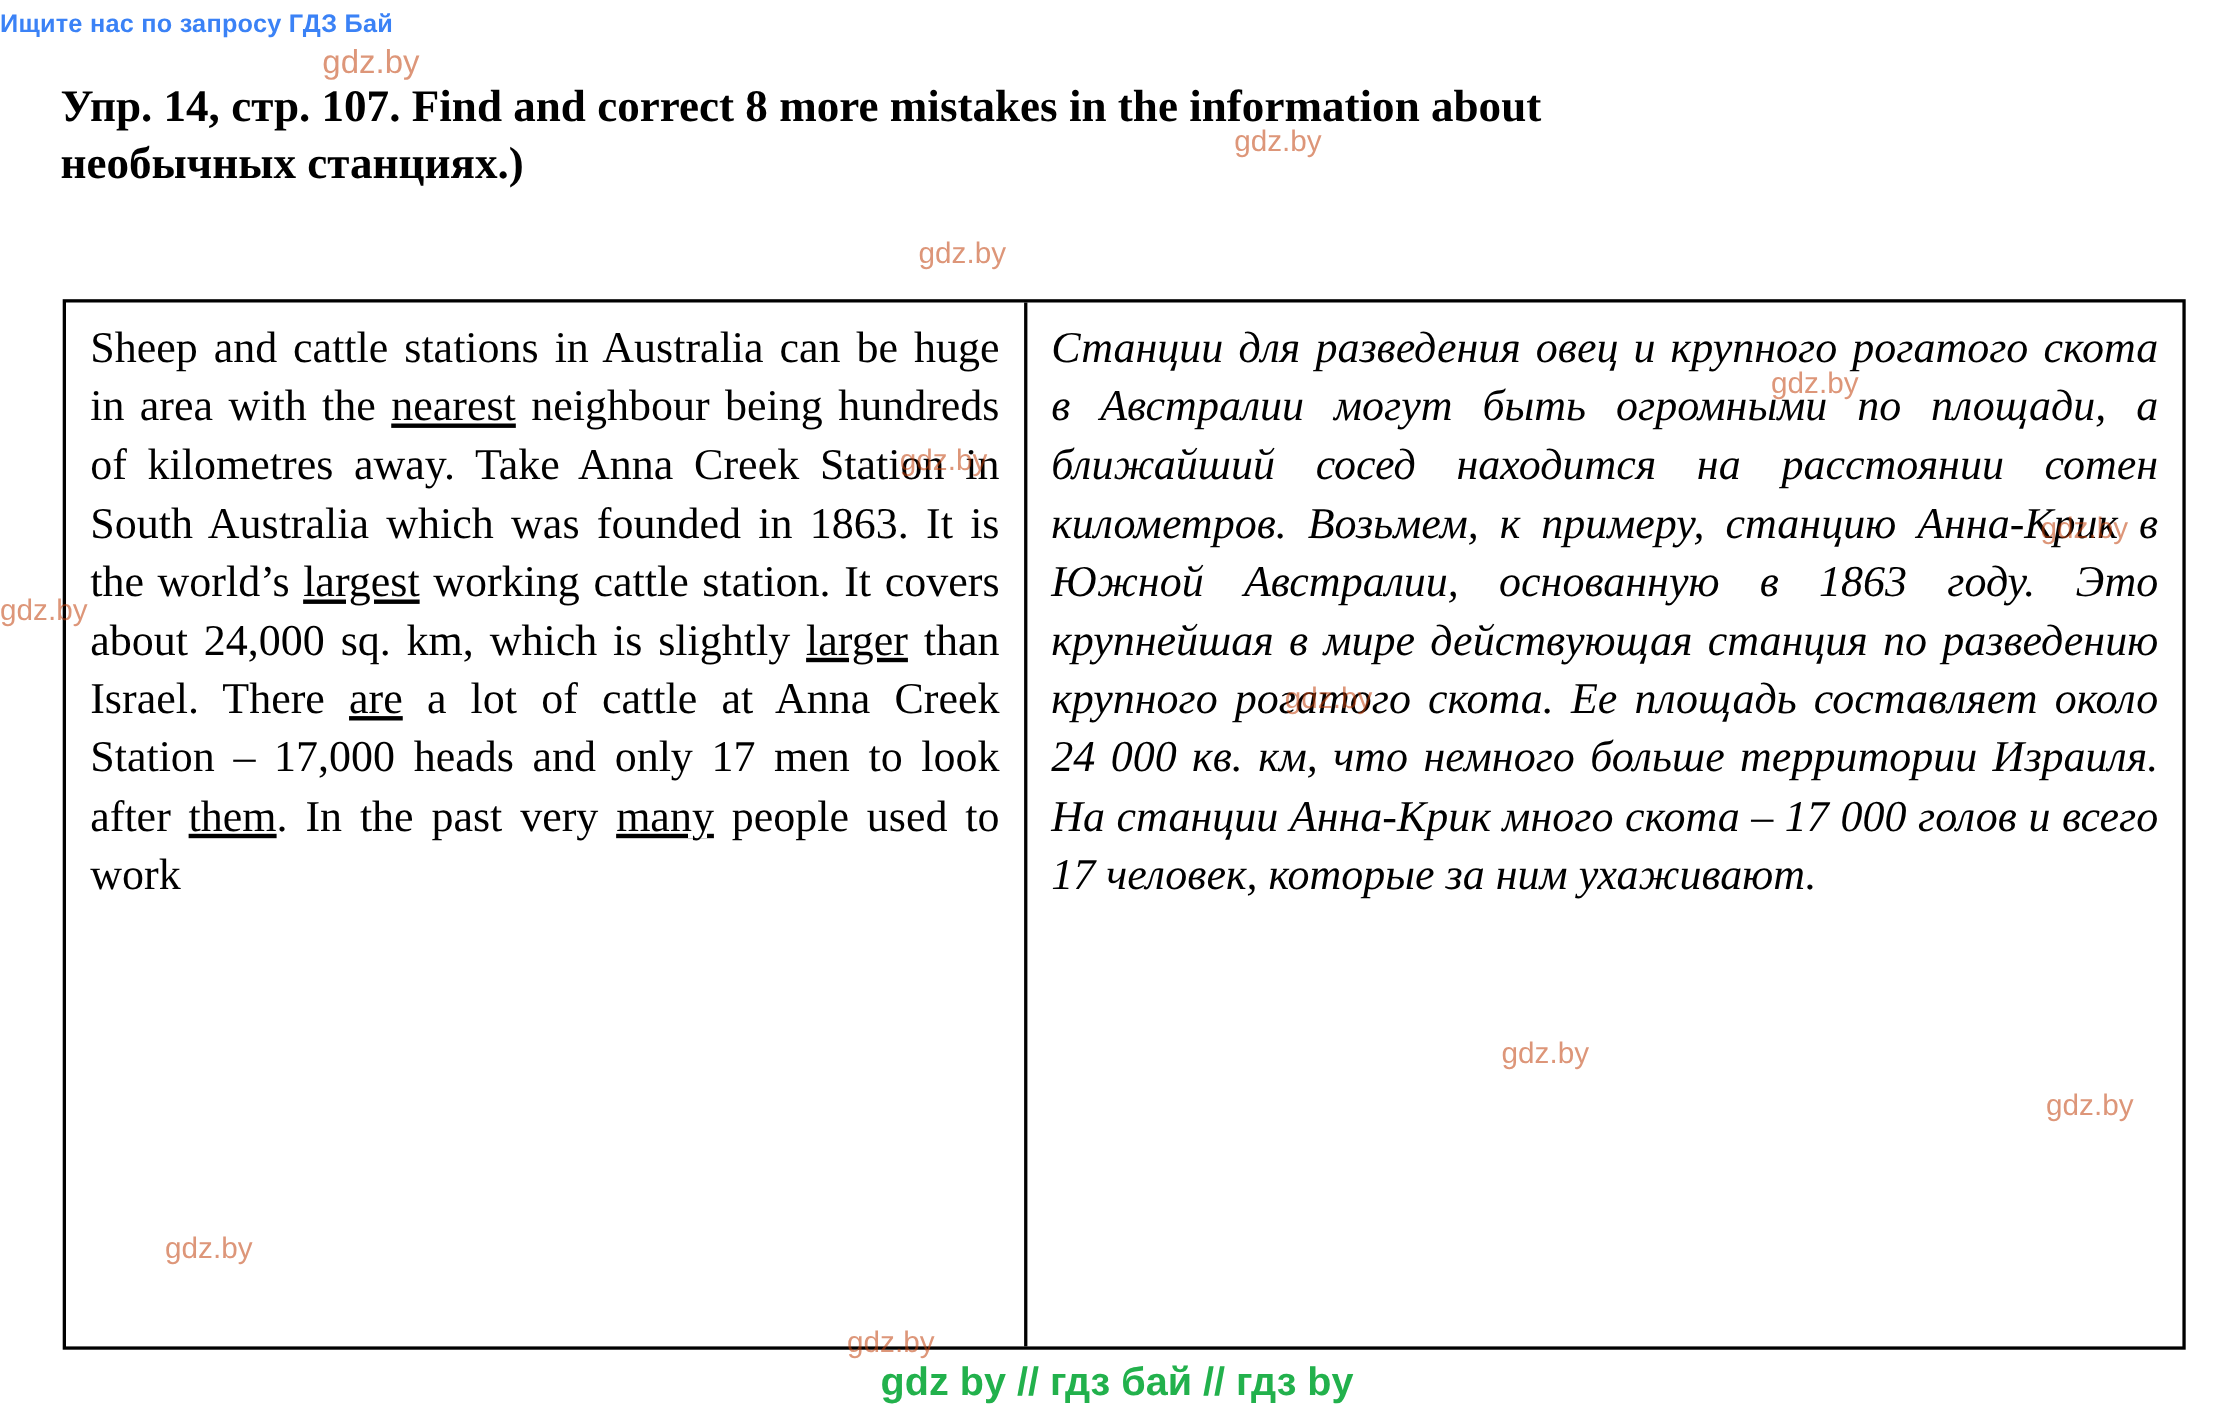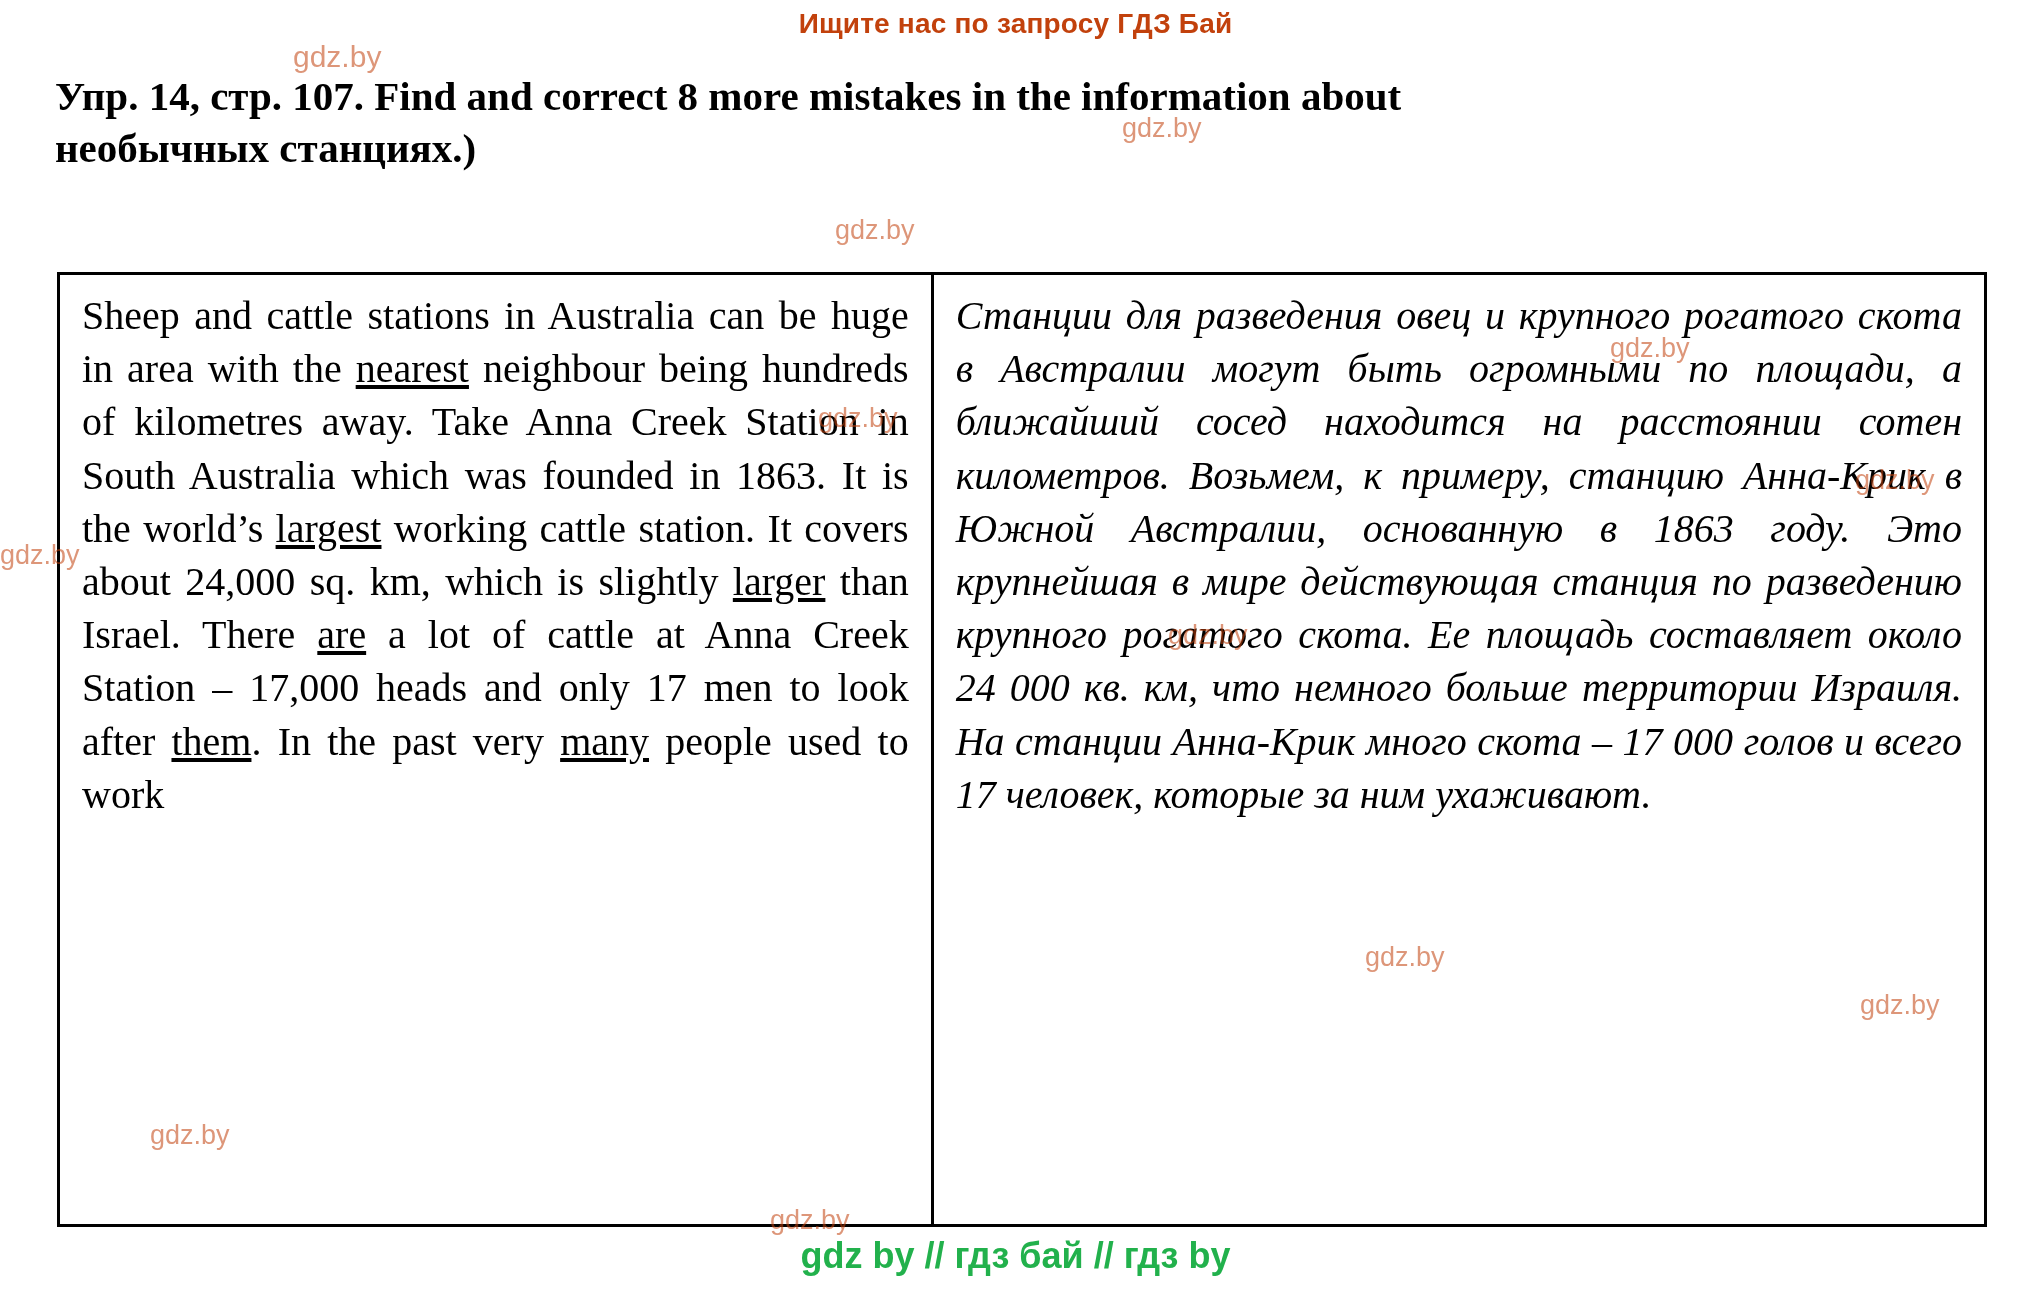--- a/index.html
+++ b/index.html
@@ -19,24 +19,24 @@
     position: relative;
     width: 2031px;
     height: 1289px;
     box-sizing: border-box;
   }
   .top-banner {
     position: absolute;
     top: 8px;
     left: 0;
     width: 100%;
-    text-align: center;
-    color: #c2410c;
+    text-align: left;
+    color: #3b82f6;
     font-family: "Liberation Sans", sans-serif;
-    font-size: 28px;
+    font-size: 23px;
     font-weight: bold;
     letter-spacing: 0.2px;
   }
   .task-heading {
     position: absolute;
     top: 70px;
     left: 55px;
     width: 1950px;
     font-size: 41px;
     font-weight: bold;

